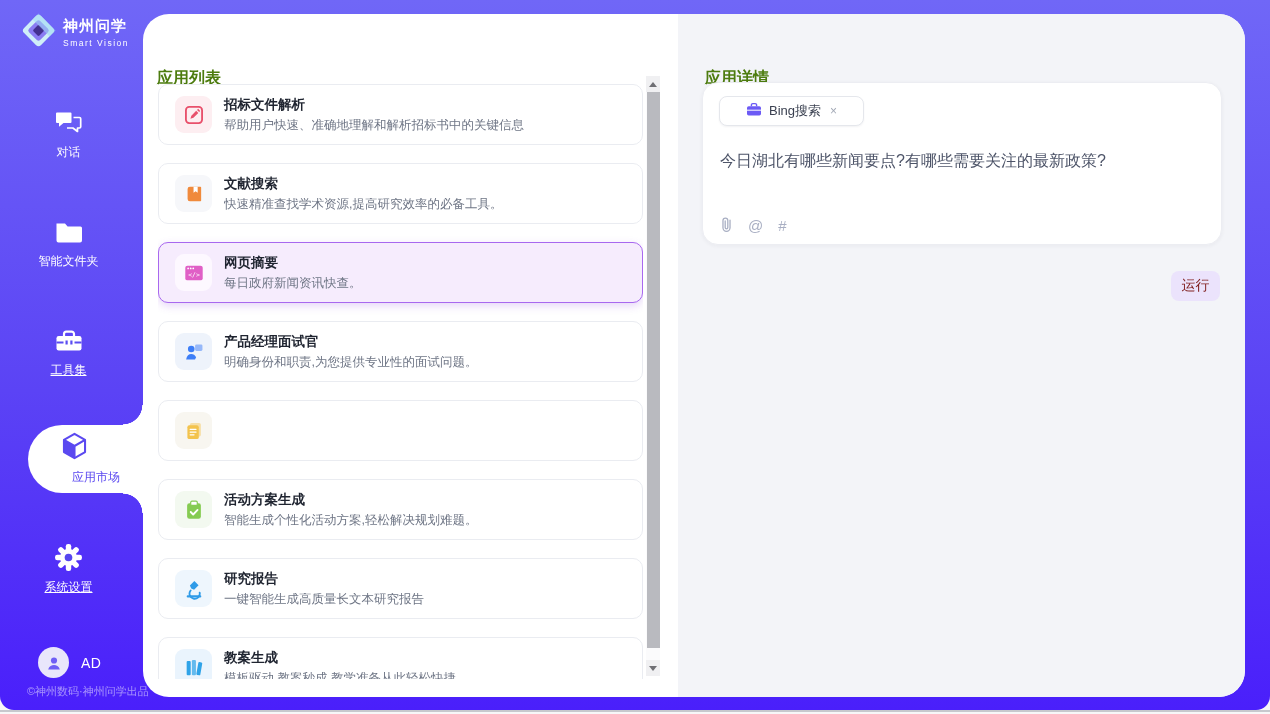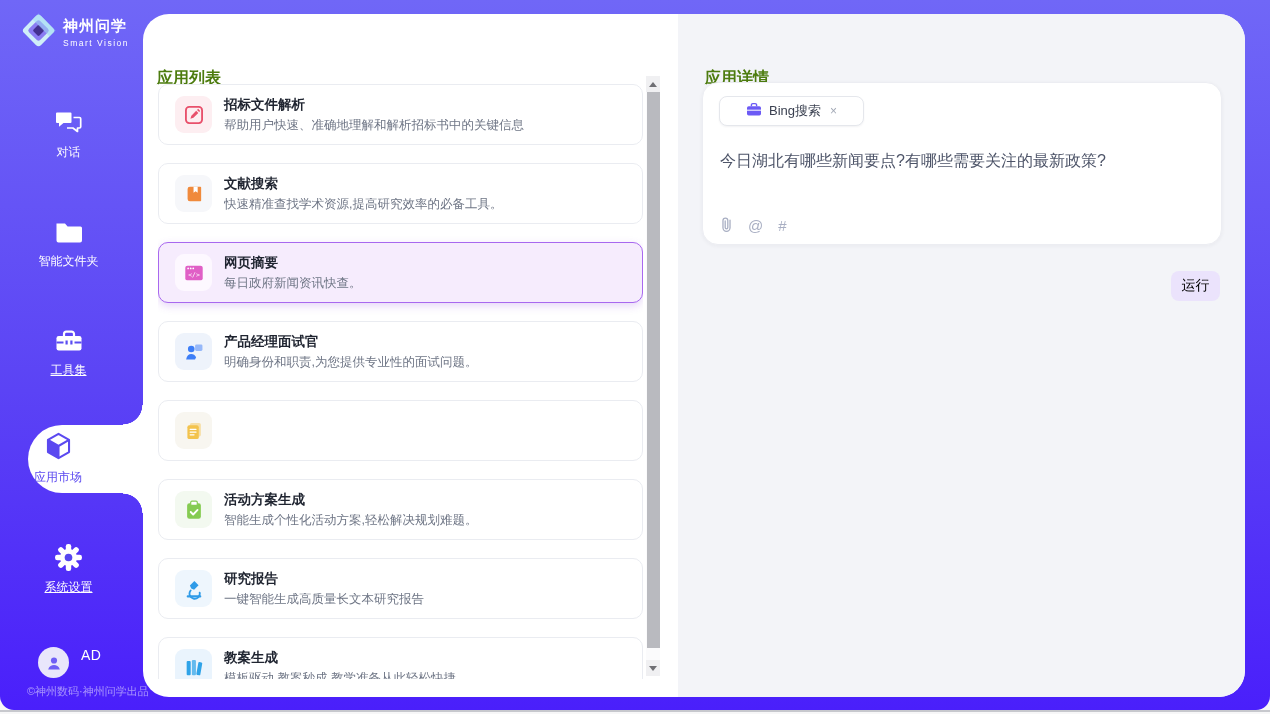--- a/index.html
+++ b/index.html
@@ -33,24 +33,24 @@
   .logo-sub{font-size:8.5px;letter-spacing:1.5px;margin-top:2px;}
   .nav-item{position:absolute;left:0;width:137px;text-align:center;color:#fff;cursor:pointer;}
   .nav-item svg{display:block;margin:0 auto;}
   .nav-label{display:block;font-size:12px;margin-top:7px;}
   .nav-item.u .nav-label{text-decoration:underline;}
   .blob{position:absolute;left:28px;top:425px;width:115px;height:68px;background:#fff;border-radius:34px 0 0 34px;}
   .fillet-top{position:absolute;left:123px;top:405px;width:20px;height:20px;
     background:radial-gradient(circle 20px at 0 0, rgba(255,255,255,0) 19px, #fff 19.6px);}
   .fillet-bottom{position:absolute;left:123px;top:493px;width:20px;height:20px;
     background:radial-gradient(circle 20px at 0 100%, rgba(255,255,255,0) 19px, #fff 19.6px);}
-  .active-item{position:absolute;left:12px;top:430px;width:92px;text-align:center;color:#5b49f0;cursor:pointer;}
+  .active-item{position:absolute;left:28px;top:430px;width:92px;text-align:right;color:#5b49f0;cursor:pointer;}
   .active-item svg{display:block;margin:0 auto;}
   .active-item .nav-label{color:#5b49f0;}
-  .user{position:absolute;left:38px;top:647px;display:flex;align-items:flex-start;cursor:pointer;}
+  .user{position:absolute;left:38px;top:647px;display:flex;align-items:center;cursor:pointer;}
   .user-circle{width:31px;height:31px;border-radius:50%;background:#e9e6fb;display:flex;align-items:center;justify-content:center;}
   .user-label{color:#fff;font-size:14px;margin-left:12px;letter-spacing:.5px;}
   .side-footer{position:absolute;left:27px;top:684px;font-size:11px;color:rgba(255,255,255,.5);}
 
   
   .panel-title{position:absolute;font-size:16px;font-weight:bold;color:#4d7c0f;margin-top:28px;}
   .list-title{left:14px;top:26px;}
   .cards{position:absolute;left:15px;top:70px;width:485px;height:595px;overflow:hidden;}
   .card{
     height:61px;margin-bottom:18px;box-sizing:border-box;background:#fff;
@@ -85,21 +85,21 @@
     background:#fff;border:1px solid #e5e7ec;border-radius:8px;
     box-shadow:0 1px 2px rgba(30,30,60,.06);cursor:pointer;
   }
   .tag-label{font-size:13px;color:#3a4050;}
   .tag-close{font-size:12px;color:#a3a9b6;margin-left:2px;cursor:pointer;}
   .query-text{position:absolute;left:17px;top:68px;width:480px;font-size:16px;color:#4d5468;line-height:19px;cursor:text;}
   .composer-icons{position:absolute;left:17px;top:133px;display:flex;align-items:center;gap:15px;color:#a9afc3;}
   .sym{font-size:15px;line-height:15px;cursor:pointer;}
   .run-btn{
     position:absolute;left:493px;top:257px;width:49px;height:30px;
-    background:#ebe3fc;color:#000000;font-size:14px;border:none;border-radius:8px;
+    background:#ebe3fc;color:#7f1d1d;font-size:14px;border:none;border-radius:8px;
     display:flex;align-items:center;justify-content:center;cursor:pointer;
     font-family:inherit;
   }
 </style>
 </head>
 <body>
 
 <div class="window">
 
   <div class="logo">

